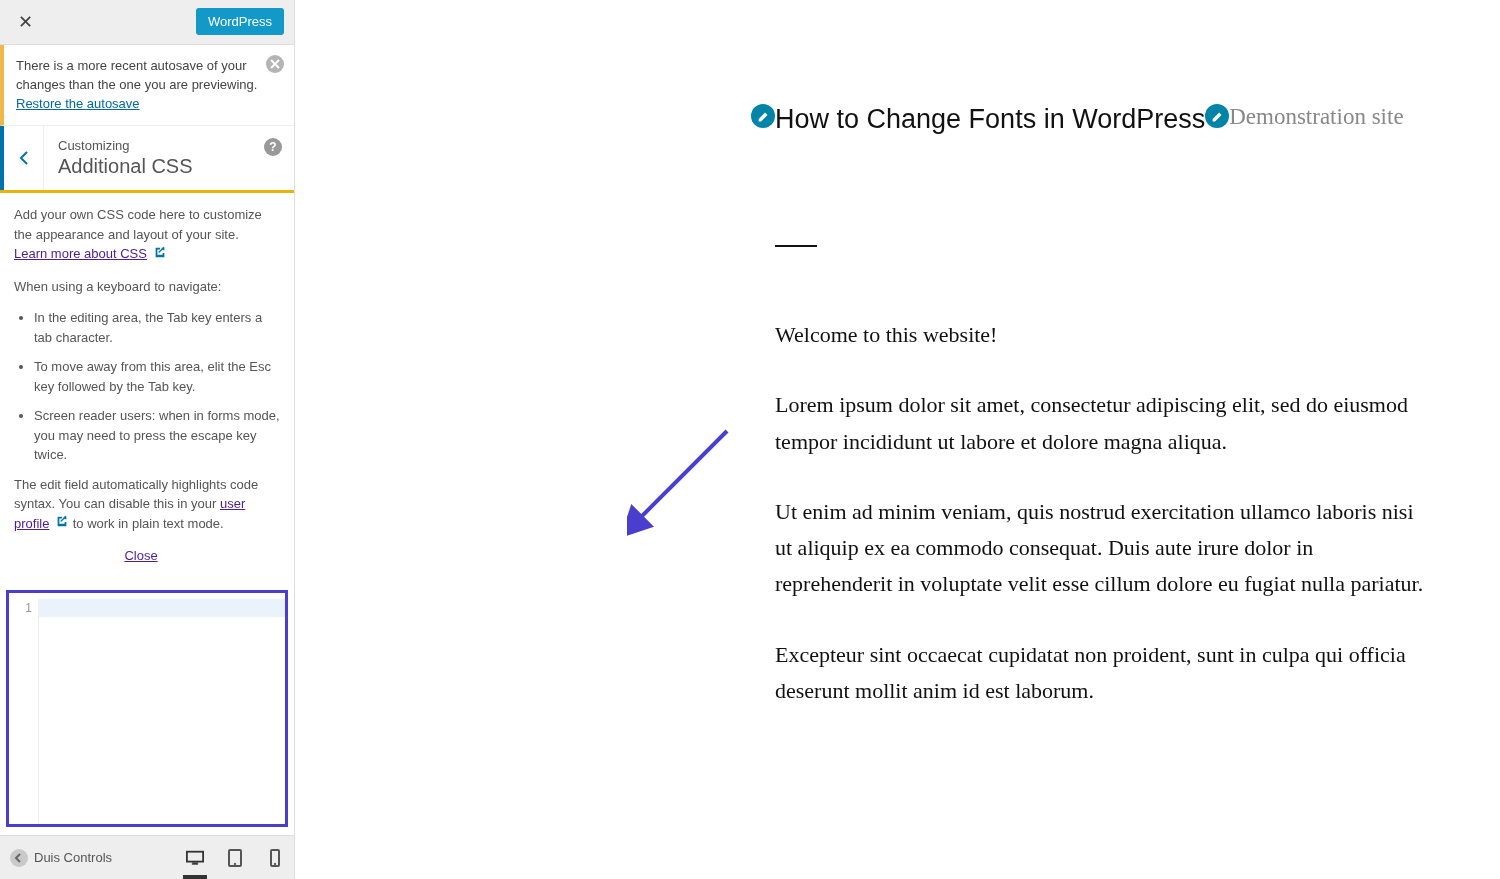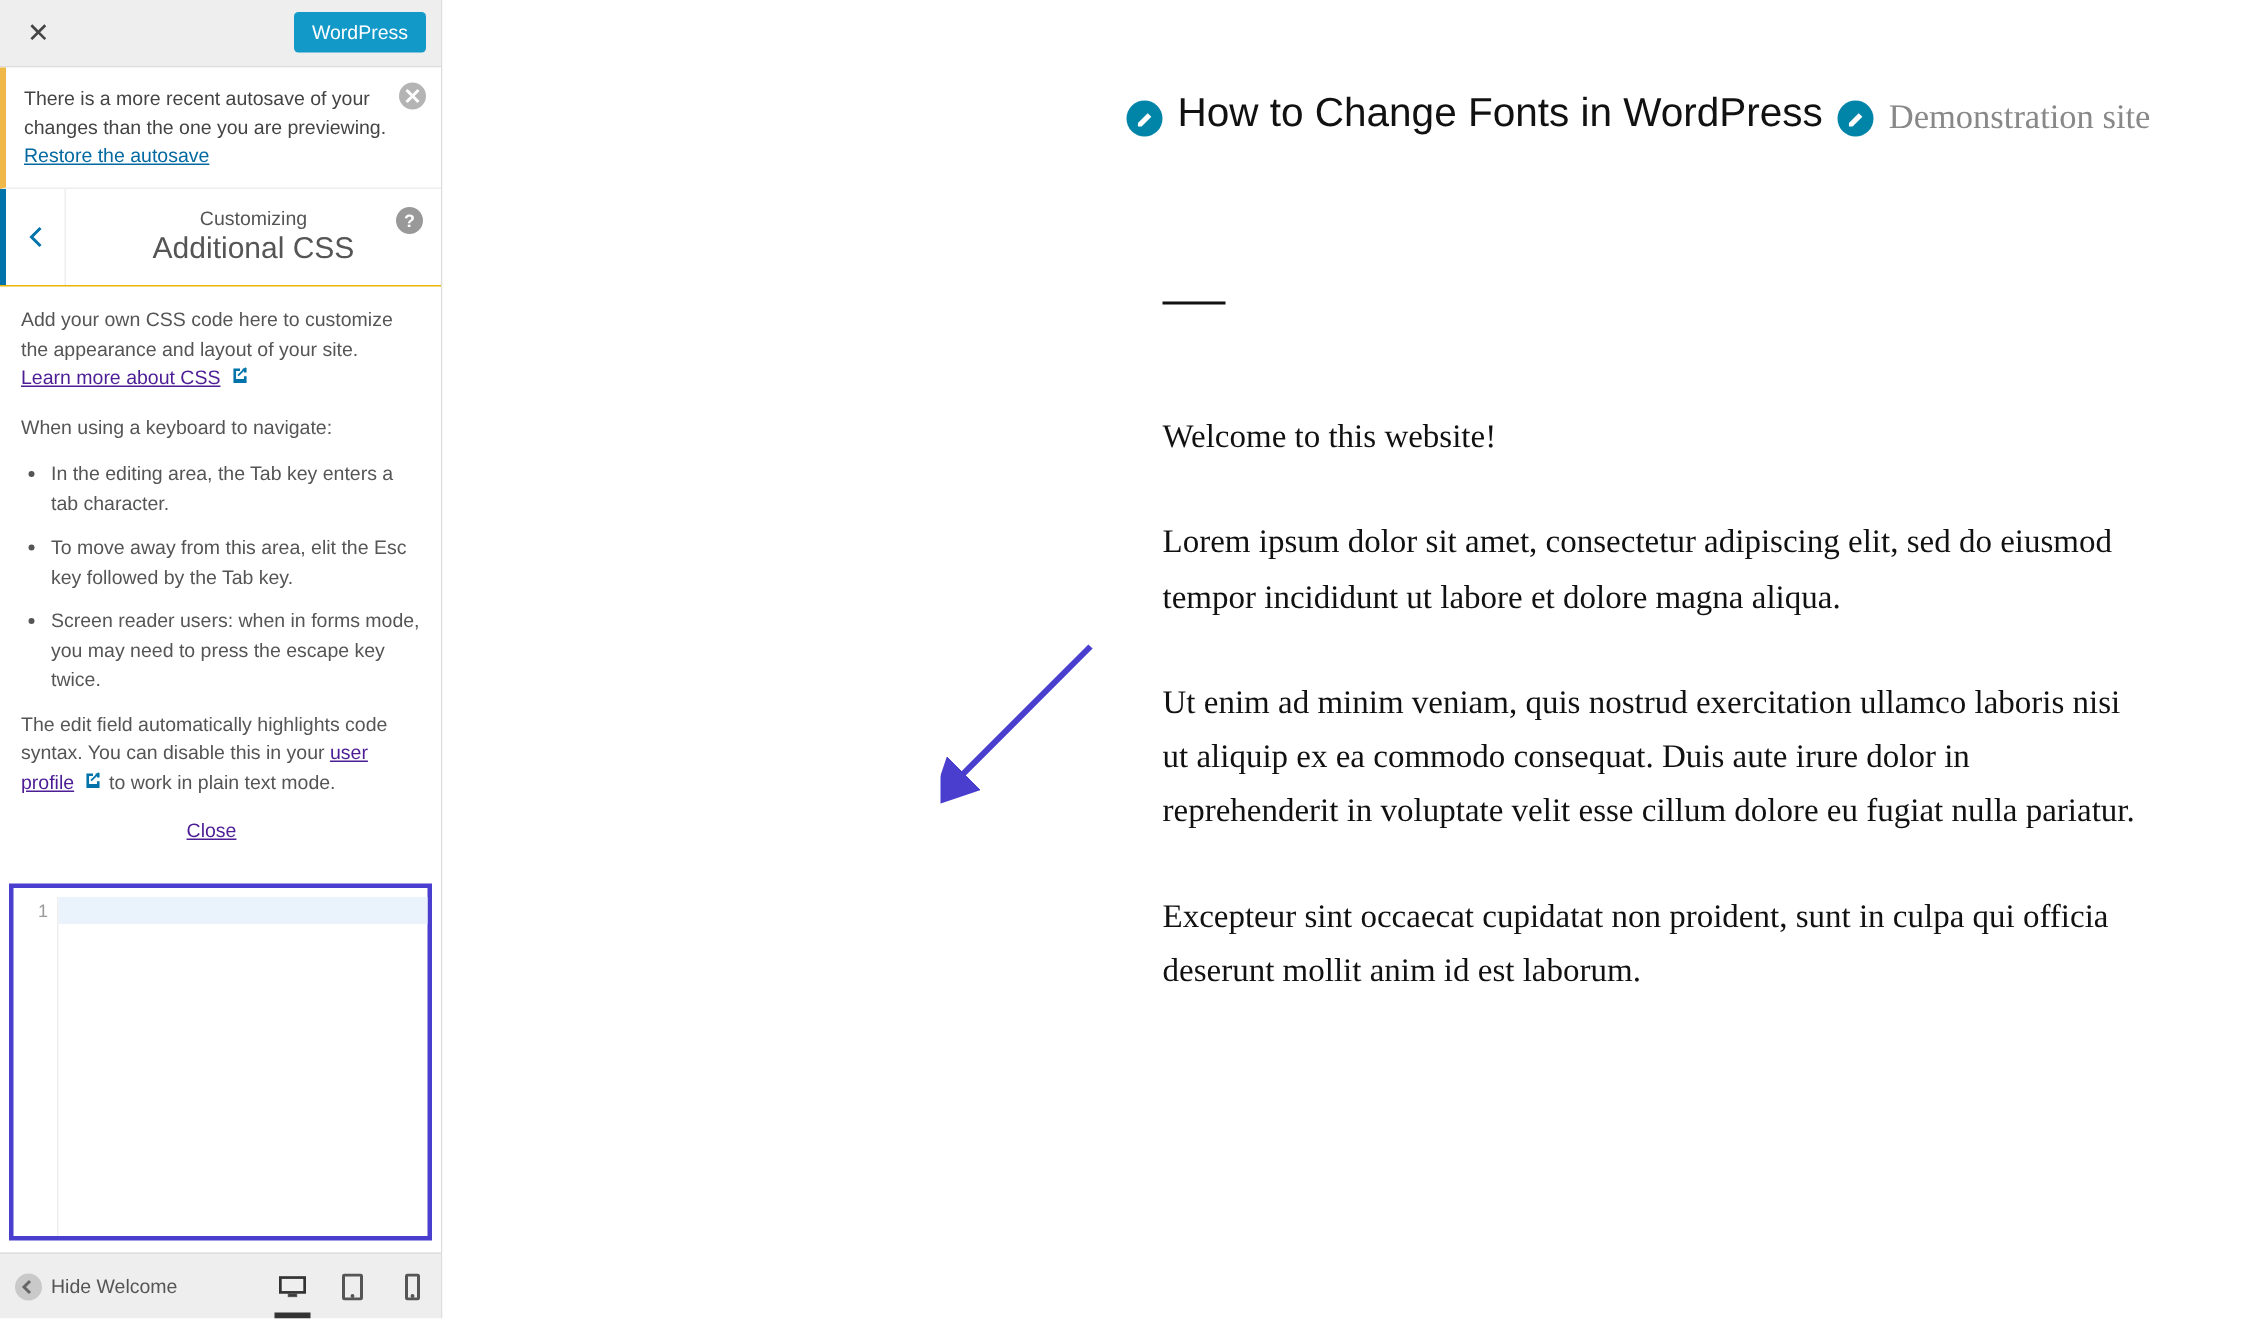--- a/index.html
+++ b/index.html
@@ -10,21 +10,21 @@
   .sidebar { width: 295px; flex: 0 0 295px; display: flex; flex-direction: column; border-right: 1px solid #ddd; background: #fff; position: relative; }
   .sidebar-top { display: flex; align-items: center; justify-content: space-between; height: 45px; background: #eee; border-bottom: 1px solid #ddd; padding: 0 10px; }
   .close-x { font-size: 18px; color: #444; cursor: pointer; padding: 4px 8px; }
   .published-btn { background: #1299c8; color: #fff; border: none; border-radius: 3px; padding: 6px 12px; font-size: 13px; cursor: pointer; }
 
   .autosave-notice { position: relative; background: #fff; border-bottom: 1px solid #eee; border-left: 4px solid #f0b849; padding: 12px 36px 12px 12px; font-size: 13px; color: #444; line-height: 1.45; }
   .autosave-notice a { color: #0369a1; text-decoration: underline; }
   .autosave-dismiss { position: absolute; top: 10px; right: 10px; width: 18px; height: 18px; border-radius: 50%; background: #b4b4b4; display:flex; align-items:center; justify-content:center; cursor:pointer; }
   .autosave-dismiss svg { width: 10px; height: 10px; fill:#fff; }
 
-  .section-header { display: flex; align-items: stretch; border-bottom: 1px solid #eab308; text-align: center; }
+  .section-header { display: flex; align-items: stretch; border-bottom: 3px solid #eab308; }
   .back-arrow { width: 44px; display:flex; align-items:center; justify-content:center; border-left: 4px solid #0073aa; background:#fff; cursor:pointer; color:#0073aa; border-right: 1px solid #eee;}
   .back-arrow svg { width:14px; height:14px; fill:#0073aa; }
   .section-titles { flex:1; padding: 12px 14px; position: relative; }
   .section-kicker { font-size: 13px; color: #555; }
   .section-title { font-size: 20px; color: #555; font-weight: 400; margin-top: 2px; }
   .help-badge { position:absolute; top:12px; right:12px; width:18px; height:18px; border-radius:50%; background:#999; color:#fff; font-size:12px; font-weight:700; display:flex; align-items:center; justify-content:center; cursor:pointer; }
 
   .instructions { padding: 12px 14px 8px 14px; font-size: 13px; color: #555; line-height: 1.5; overflow:hidden; }
   .instructions p { margin-bottom: 12px; }
   .instructions a { color: #4c1d95; }
@@ -44,21 +44,21 @@
   .hide-controls .circ { width:18px; height:18px; border-radius:50%; background:#c9c9c9; display:flex; align-items:center; justify-content:center; }
   .hide-controls .circ svg { width:10px; height:10px; fill:#666; }
   .device-icons { display:flex; gap:22px; align-items:center; }
   .device-icon { width:18px; height:18px; display:flex; align-items:center; justify-content:center; cursor:pointer; position:relative; }
   .device-icon.active::after { content:""; position:absolute; bottom:-12px; left:-3px; right:-3px; height:4px; background:#333; }
   .device-icon svg { width:18px; height:18px; fill:#555; stroke:#555; }
 
   
   .preview { flex:1; background:#fff; position:relative; }
   .preview-inner { padding: 60px 0 40px 0; }
-  .site-header { display:flex; align-items:flex-end; gap:10px; margin-left: 456px; }
+  .site-header { display:flex; align-items:flex-start; margin-left: 456px; margin-top: 44px; }
   .edit-badge { width:24px; height:24px; border-radius:50%; background:#0084a8; display:flex; align-items:center; justify-content:center; cursor:pointer; }
   .edit-badge svg { width:13px; height:13px; fill:#fff; }
   .site-title { font-family: "Helvetica Neue", Arial, sans-serif; font-size: 27px; color:#111; font-weight:400; }
   .site-tag { font-family: Georgia, 'Times New Roman', serif; font-size: 23px; color:#888; font-weight:400; }
 
   .content-col { width: 650px; margin-left: 480px; margin-top: 110px; }
   .content-hr { width:42px; height:2px; background:#111; margin-bottom: 30px; }
   .page-title { font-family: "Helvetica Neue", Arial, sans-serif; font-size: 52px; font-weight:800; color:#111; letter-spacing:-1px; }
   .content-body { font-family: Georgia, 'Times New Roman', serif; font-size: 22px; color:#111; line-height:1.65; margin-top: 70px; }
   .content-body p { margin-bottom: 34px; }
@@ -135,21 +135,21 @@
       <div class="code-line-hl"></div>
     </div>
 
     <div class="sidebar-footer">
       <div class="hide-controls">
         <span class="circ">
             <svg viewBox="0 0 10 10">
               <path d="M6 1 L2 5 L6 9" stroke="#666" stroke-width="2" fill="none"></path>
             </svg>
           </span>
-        <span>Hide Welcome</span>
+        <span>Duis Controls</span>
       </div>
       <div class="device-icons">
         <span class="device-icon active">
           <svg viewBox="0 0 20 16">
               <rect x="1" y="1" width="18" height="11" fill="none" stroke="#333" stroke-width="2"></rect>
               <rect x="7" y="13" width="6" height="2" fill="#333"></rect>
             </svg>
         </span>
         <span class="device-icon">
           <svg viewBox="0 0 14 18">

